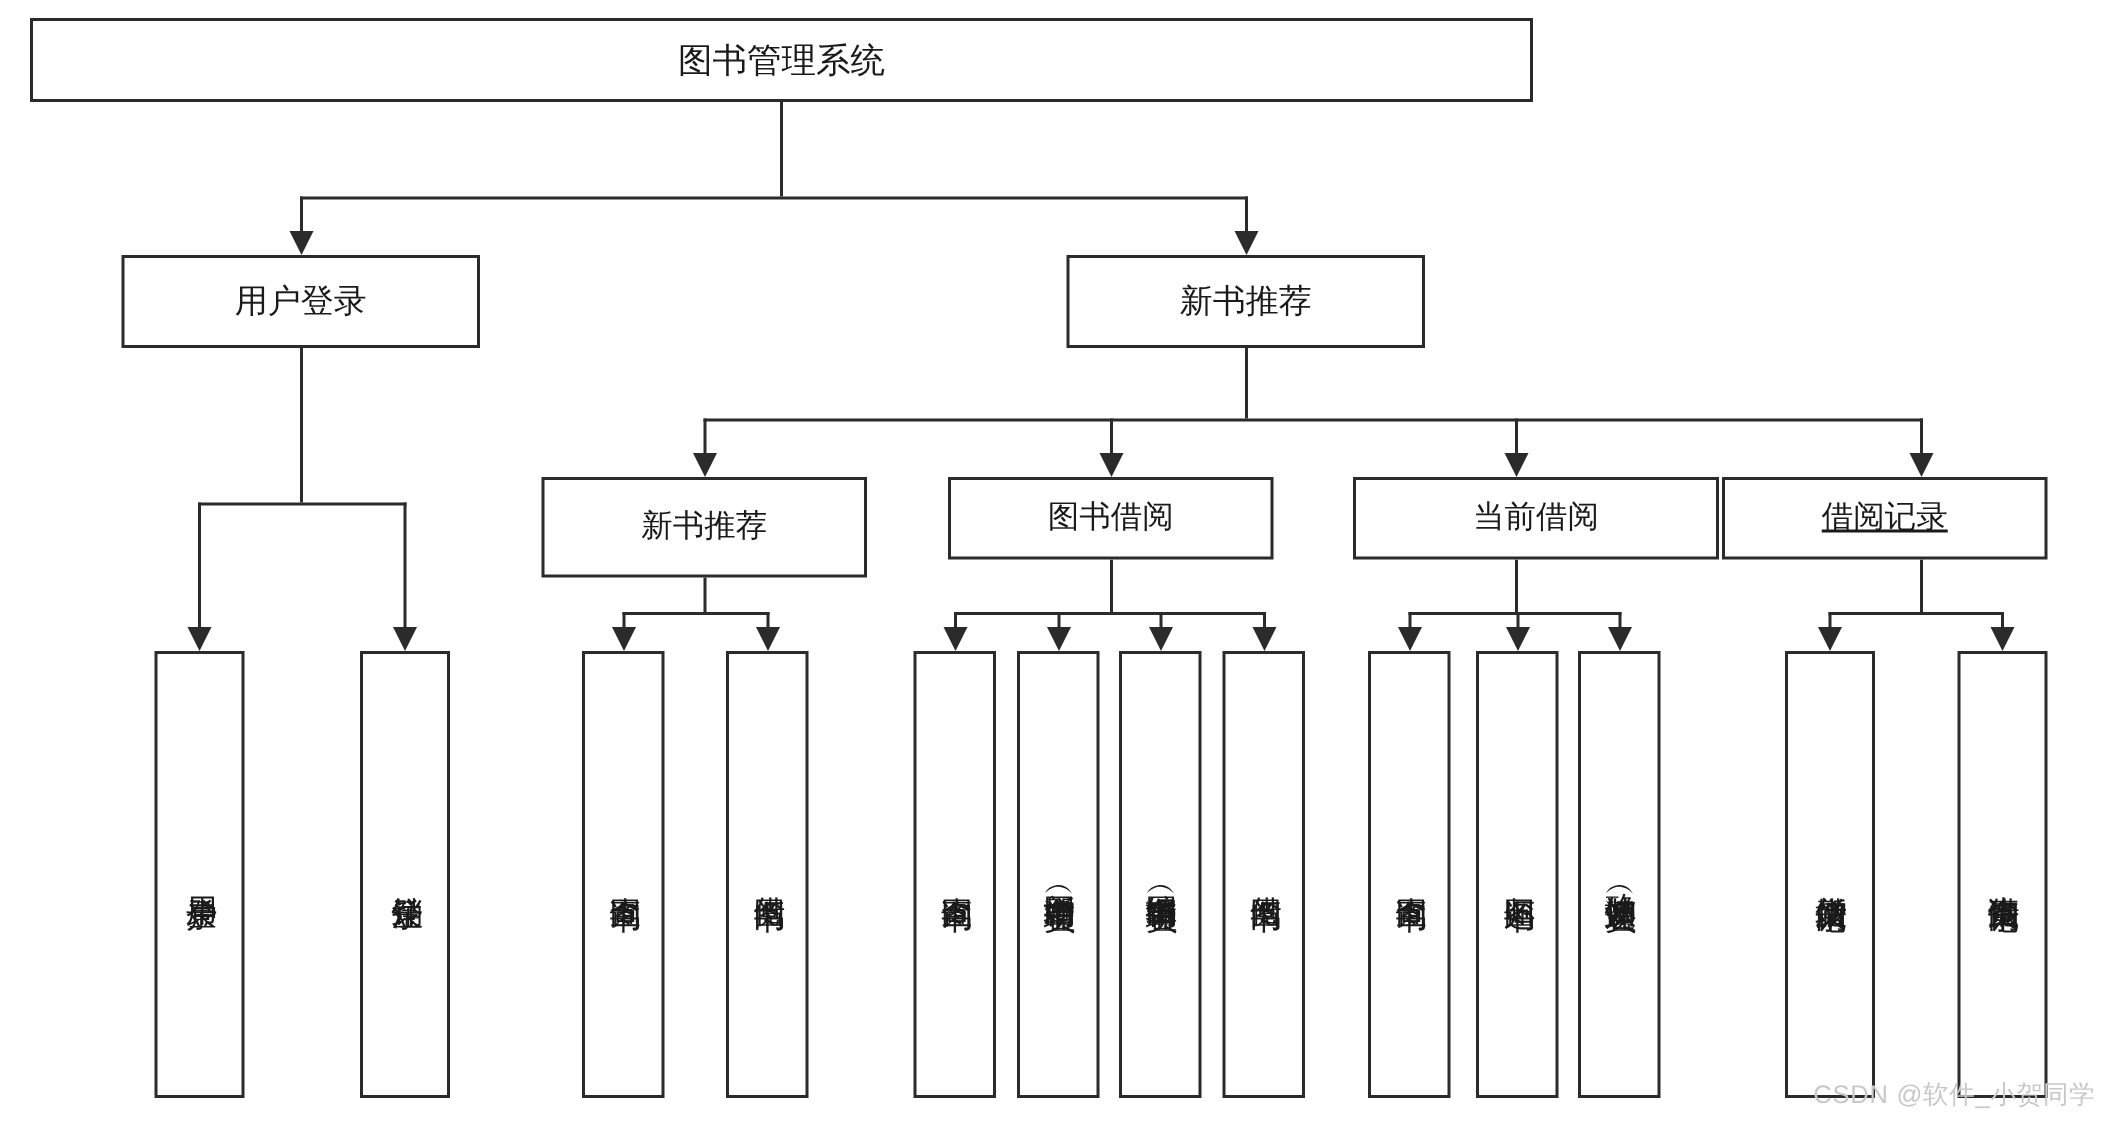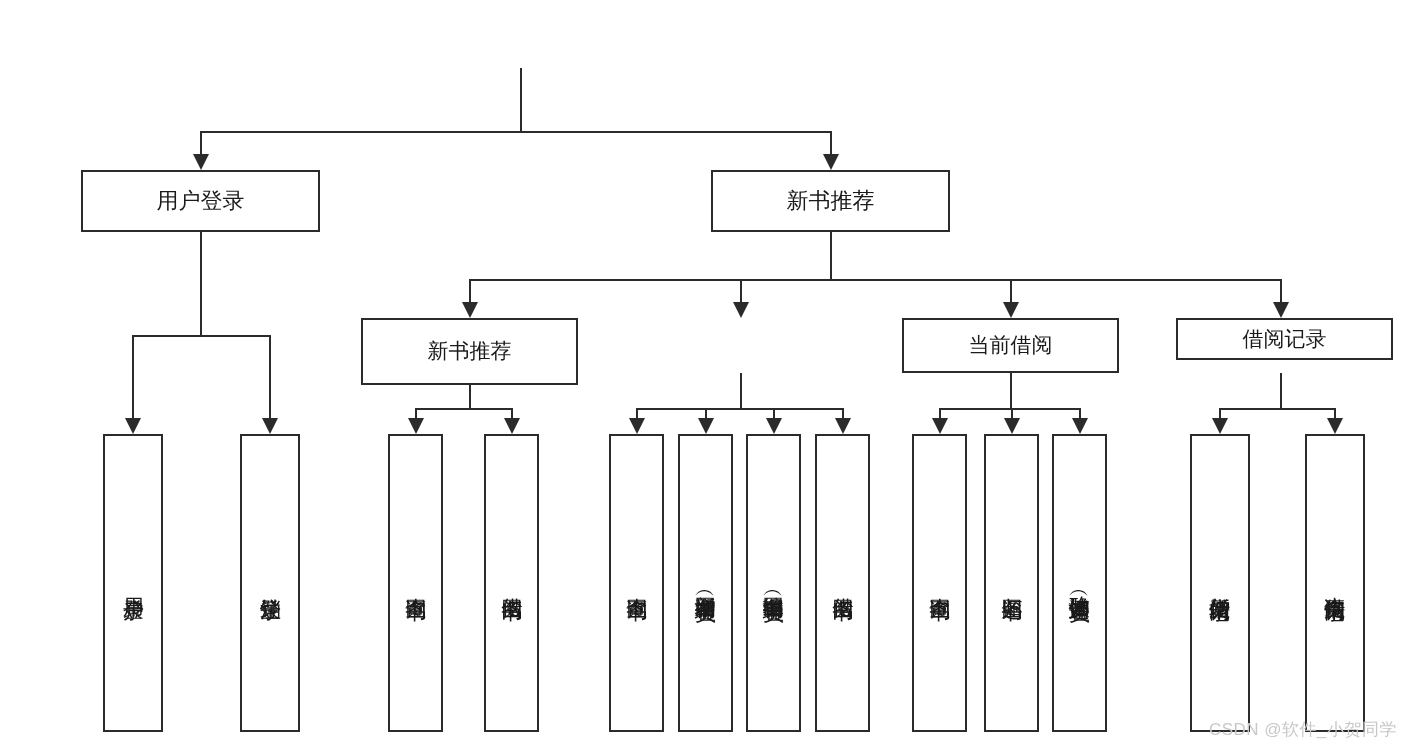--- a/index.html
+++ b/index.html
@@ -89,33 +89,39 @@
     color: #c8c8c8;
     letter-spacing: 0.5px;
     z-index: 5;
     white-space: nowrap;
   }
 </style>
 </head>
 <body>
 
 <div id="canvas">
+    <div class="node level0" style="left: 20px; top: 12px; width: 1002px; height: 56px;">
+      <span class="lbl">图书管理系统</span>
+    </div>
     <div class="node level1" style="left: 81px; top: 170px; width: 239px; height: 62px;">
       <span class="lbl">用户登录</span>
     </div>
     <div class="node level1" style="left: 711px; top: 170px; width: 239px; height: 62px;">
       <span class="lbl">新书推荐</span>
     </div>
     <div class="node level2" style="left: 361px; top: 318px; width: 217px; height: 67px;">
       <span class="lbl">新书推荐</span>
     </div>
-    <div class="node level2" style="left: 902px; top: 318px; width: 217px; height: 55px;">
+    <div class="node level2" style="left: 632px; top: 318px; width: 217px; height: 55px;">
+      <span class="lbl">图书借阅</span>
+    </div>
+    <div class="node level2" style="left: 902px; top: 318px; width: 244px; height: 55px;">
       <span class="lbl">当前借阅</span>
     </div>
-    <div class="node level2" style="left: 1176px; top: 318px; width: 217px; height: 42px;">
+    <div class="node level2" style="left: 1148px; top: 318px; width: 217px; height: 55px; text-decoration: underline;">
       <span class="lbl">借阅记录</span>
     </div>
     <div class="leaf" style="left: 103px; top: 434px; width: 60px; height: 298px;">
       <span class="vlbl">用户登录</span>
     </div>
     <div class="leaf" style="left: 240px; top: 434px; width: 60px; height: 298px;">
       <span class="vlbl">注销登录</span>
     </div>
     <div class="leaf" style="left: 388px; top: 434px; width: 55px; height: 298px;">
       <span class="vlbl">查询图书</span>

